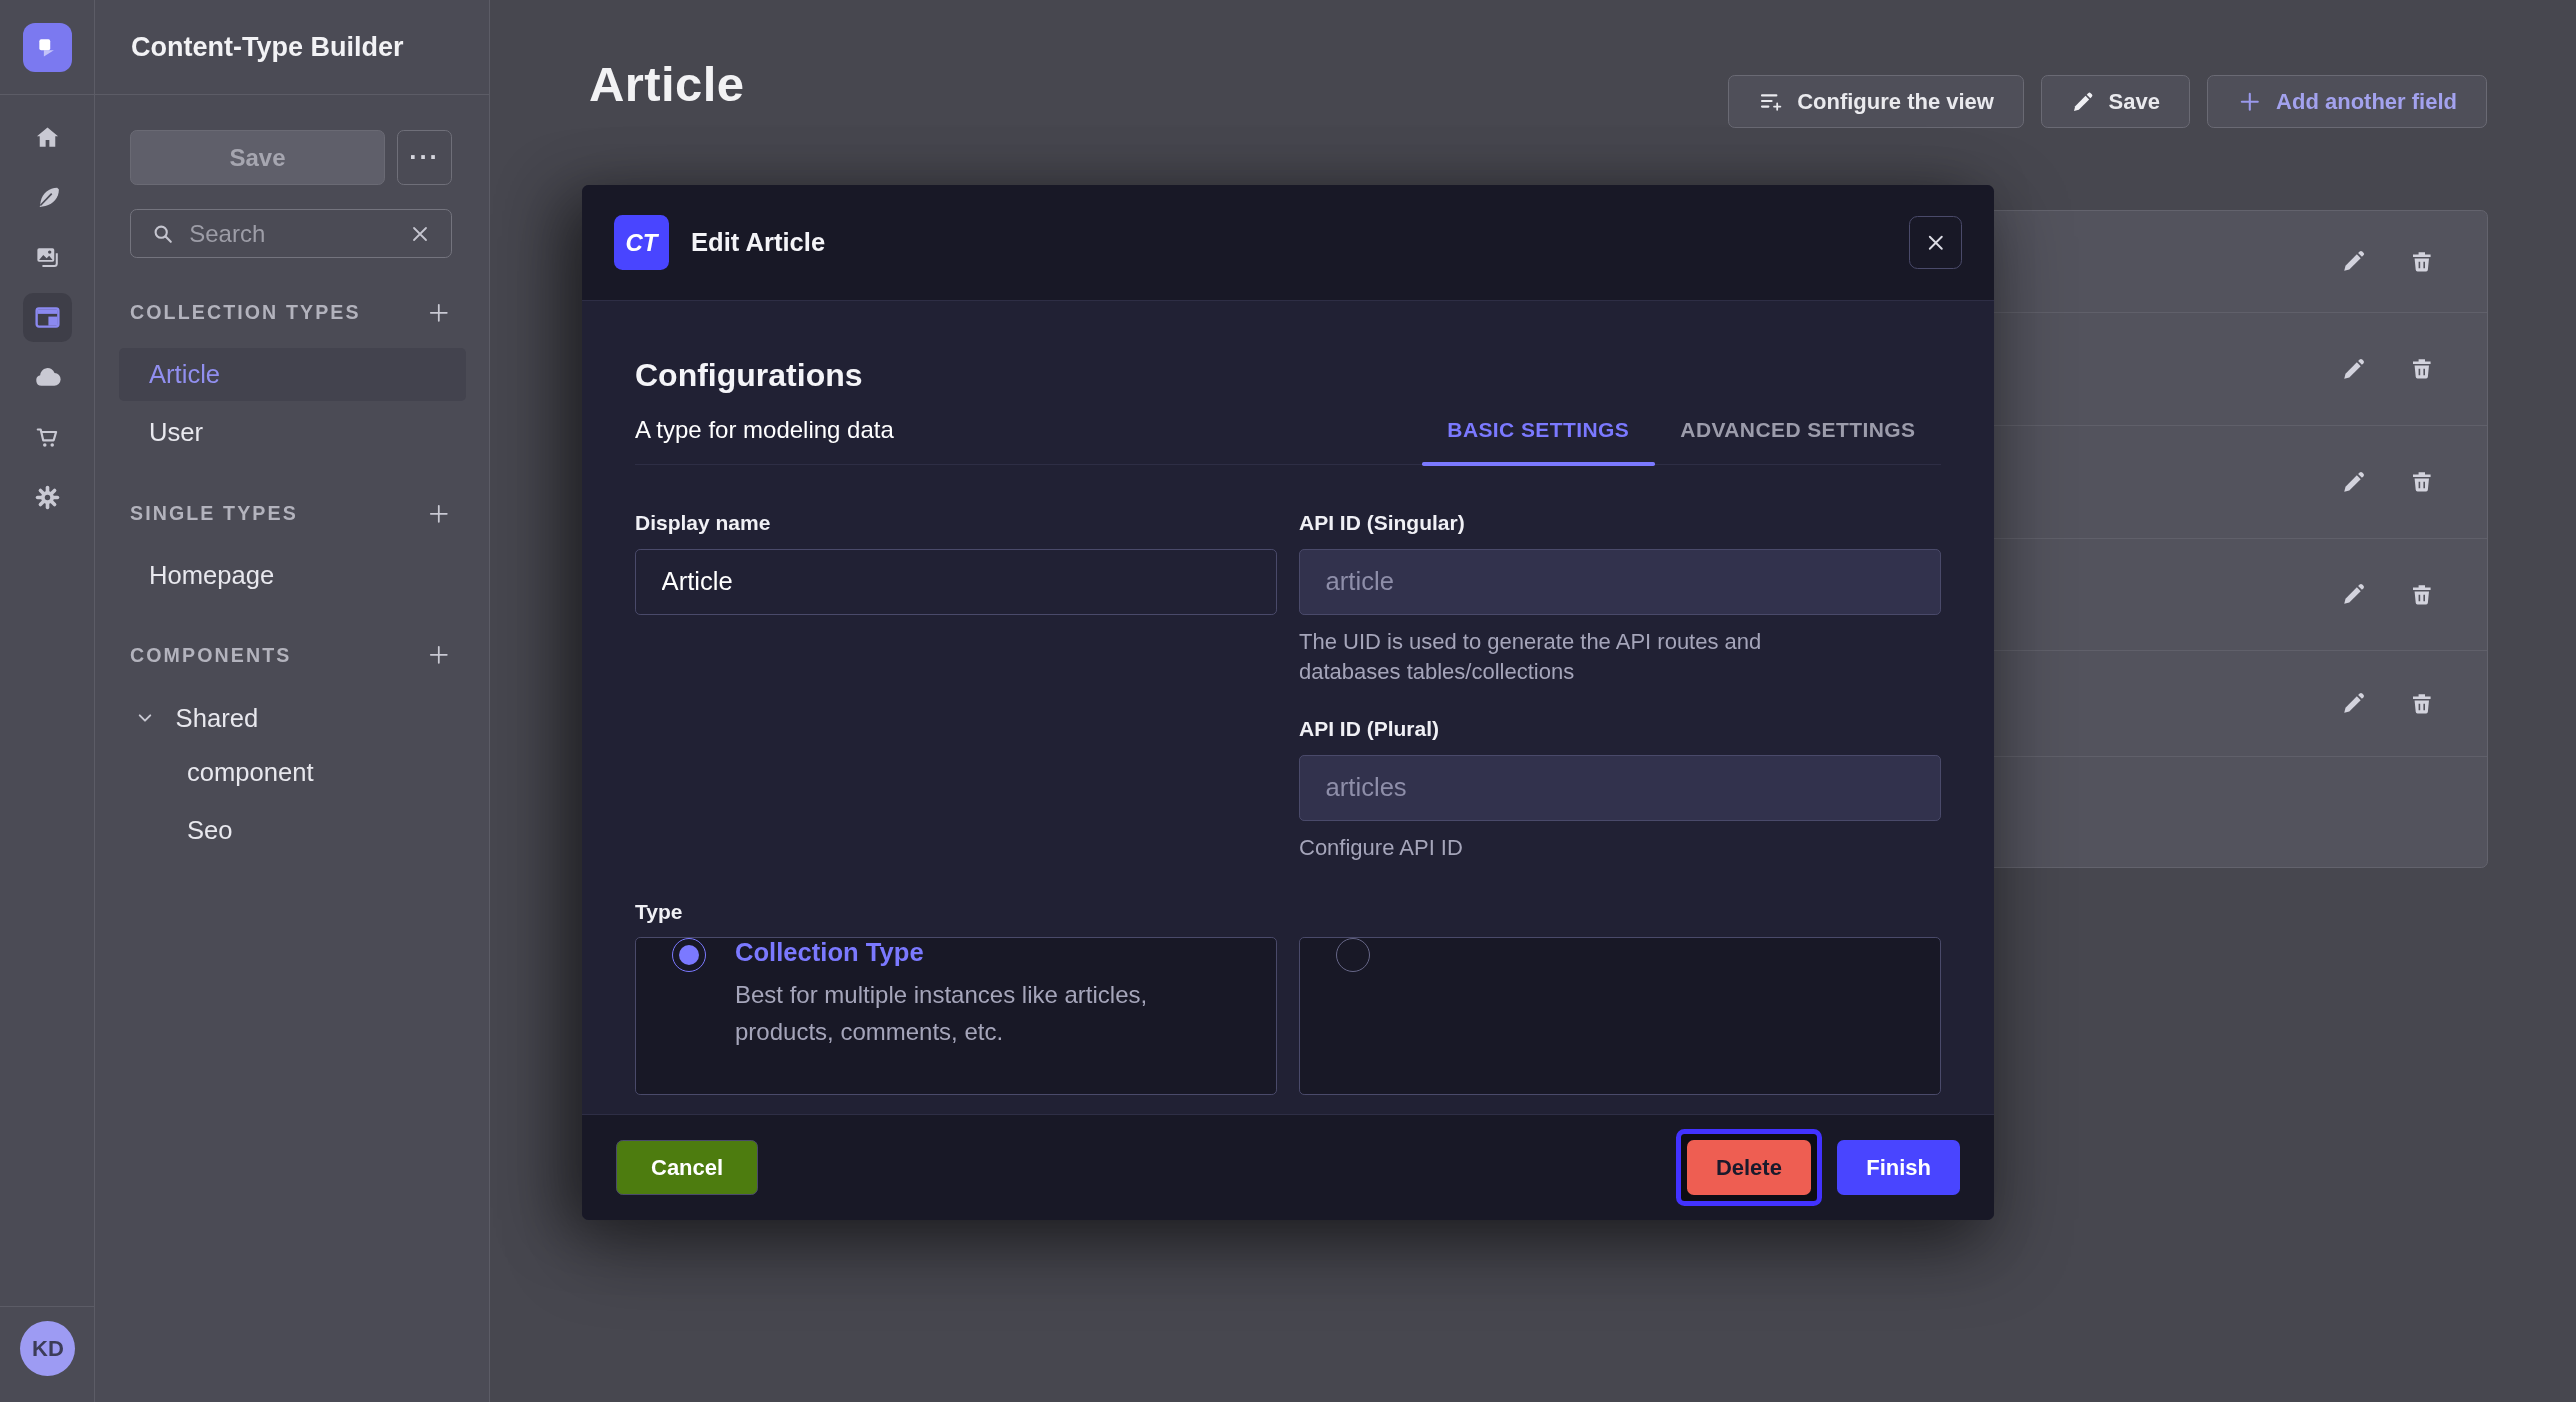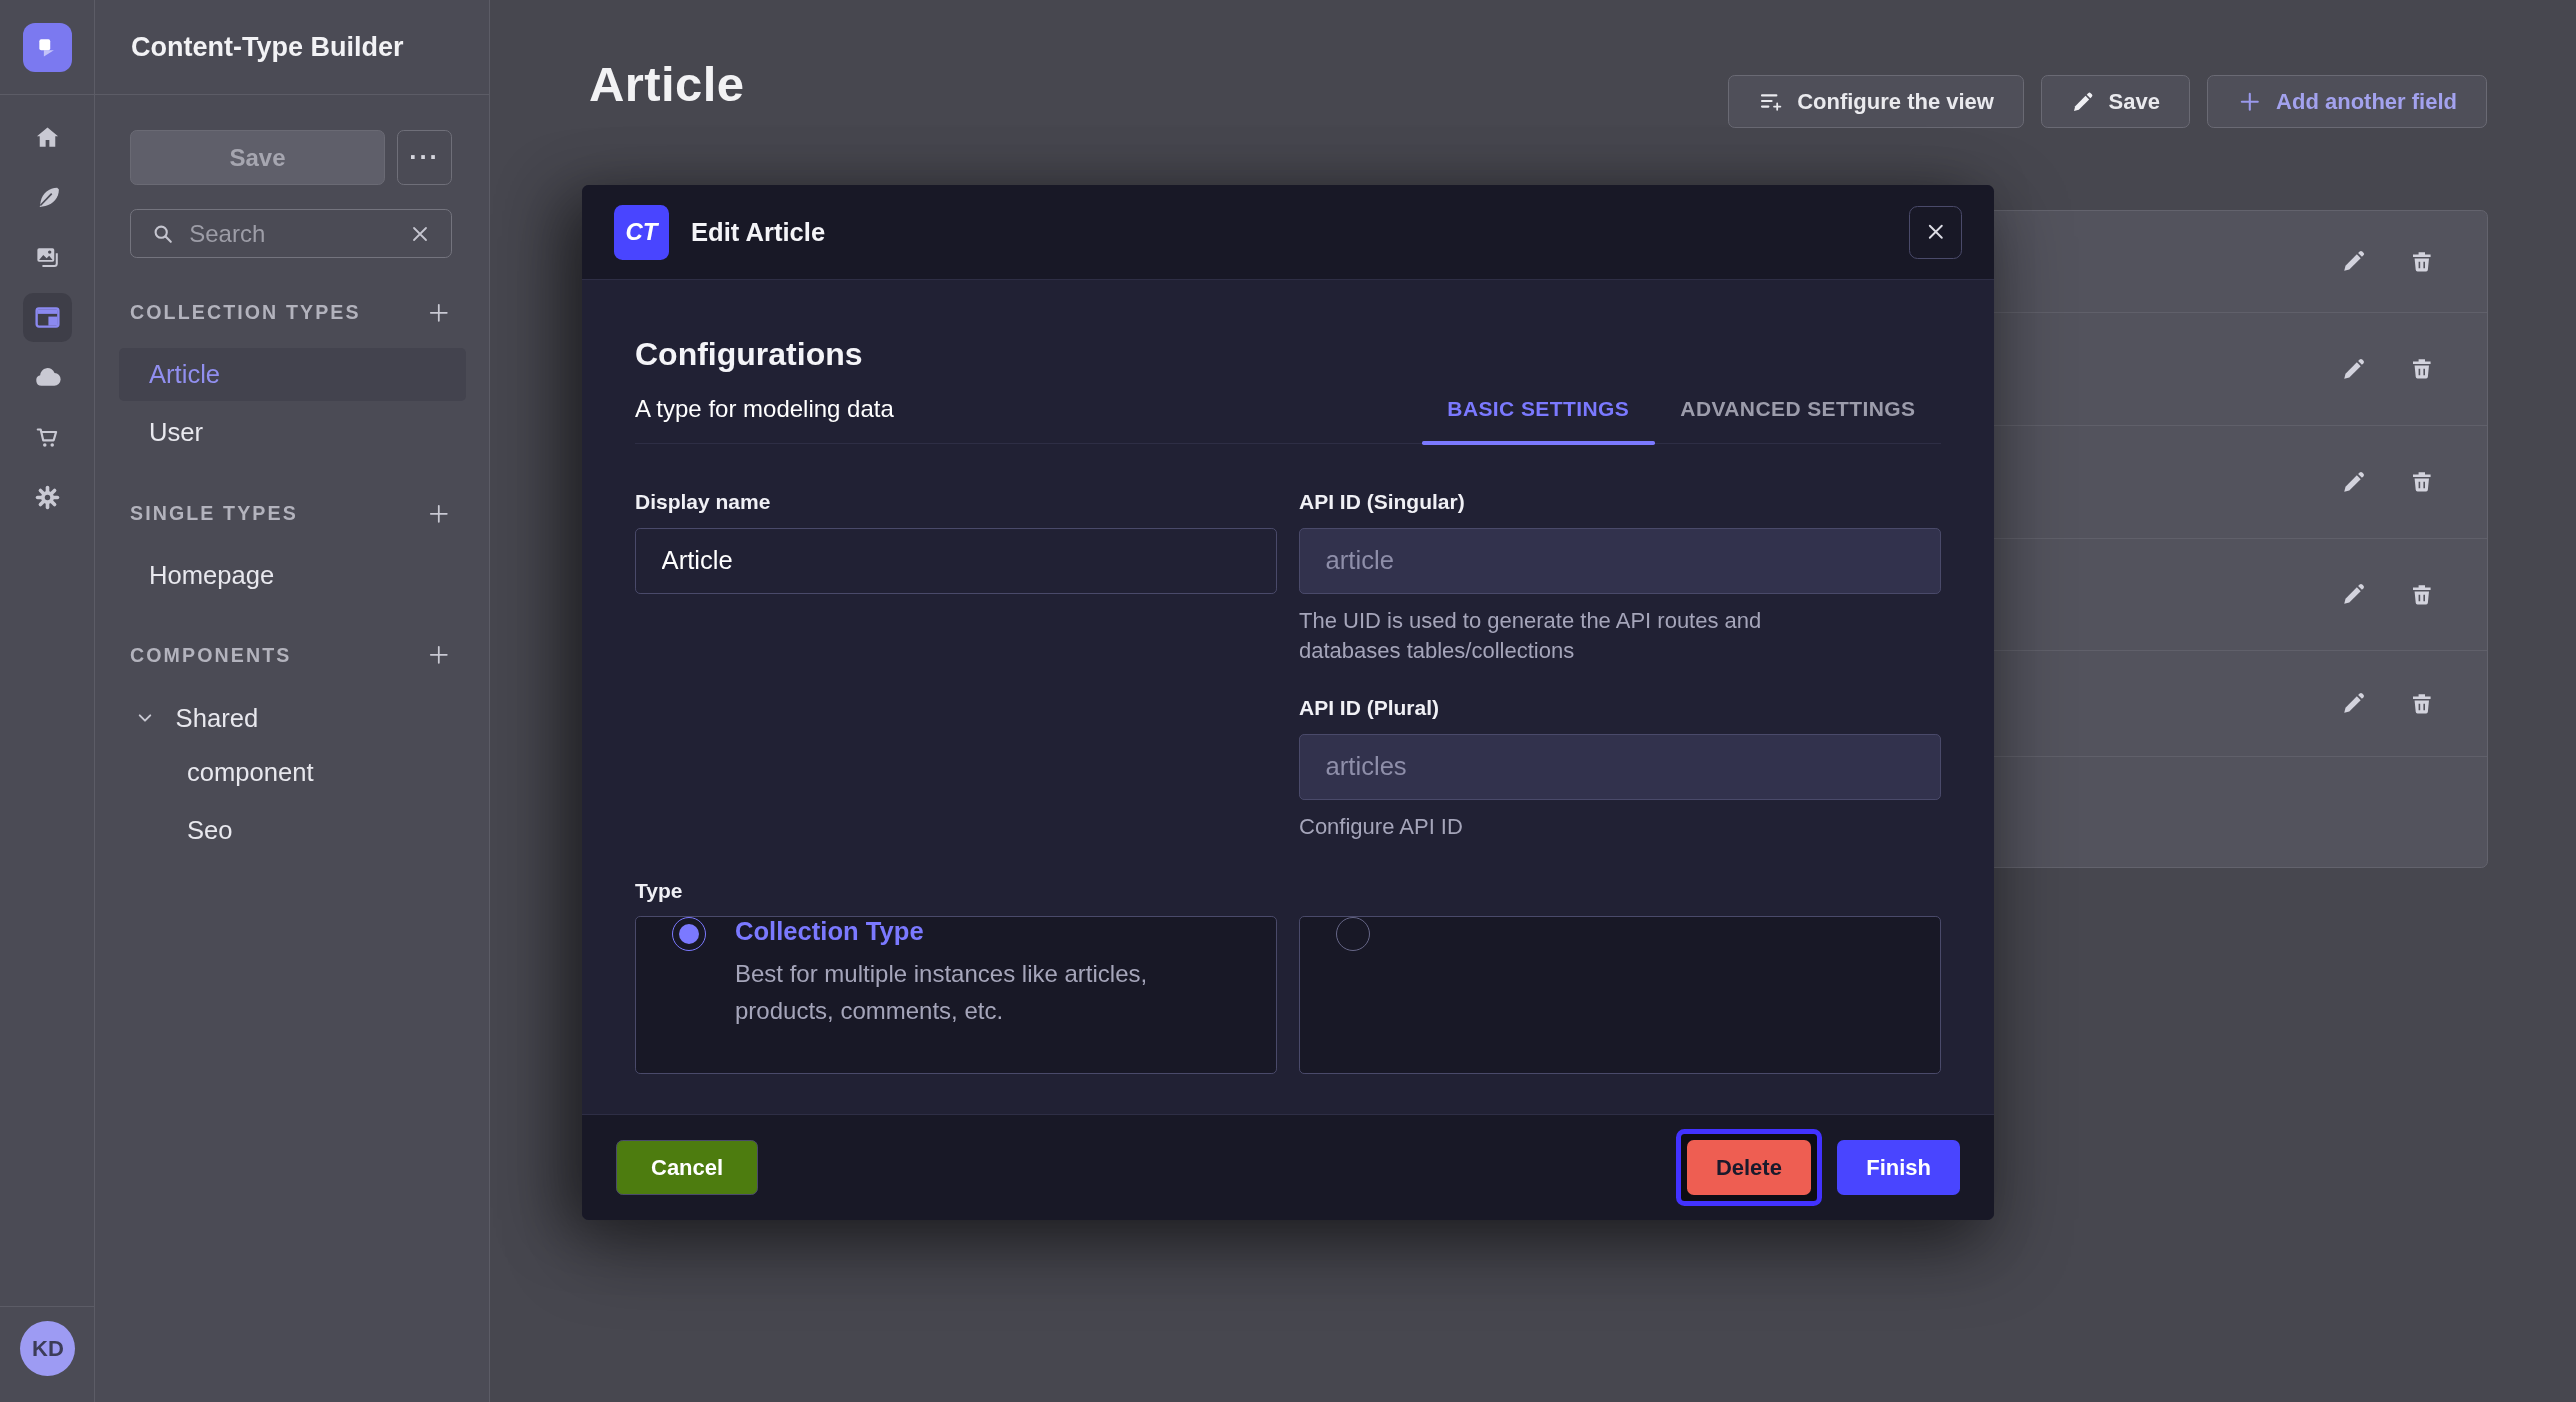--- a/index.html
+++ b/index.html
@@ -44,21 +44,21 @@
   .hbtn.add { color:#a3a2ee; }
 
   
   .fields-table { position:absolute; left:90px; top:210px; width:1906px; height:658px; background:#53535d; border:0.9px solid #63636d; border-radius:6.8px; display:flex; flex-direction:column; }
   .ft-row { border-bottom:0.9px solid #60606a; display:flex; align-items:center; justify-content:flex-end; gap:39px; padding-right:51px; }
   .ft-row .icon-btn { width:29px; height:29px; display:flex; align-items:center; justify-content:center; cursor:pointer; }
   .ft-footer { flex:1; }
 
   
   .modal { position:absolute; left:582px; top:185px; width:1412px; height:1035px; background:#212134; border-radius:6.8px; z-index:10; display:flex; flex-direction:column; box-shadow:-25.6px 8.5px 60px rgba(0,0,0,.35), 0 25.6px 77px rgba(0,0,0,.4); overflow:hidden; }
-  .modal-header { height:95px; flex:none; background:#181826; border-bottom:0.9px solid #2e2e45; display:flex; align-items:center; padding:0 32px; }
+  .modal-header { height:116px; flex:none; background:#181826; border-bottom:0.9px solid #2e2e45; display:flex; align-items:center; padding:0 32px; }
   .ct-badge { width:55px; height:55px; border-radius:8.5px; background:#4945ff; color:#fff; font-size:24px; font-weight:700; font-style:italic; display:flex; align-items:center; justify-content:center; }
   .modal-title { margin-left:22px; color:#f4f4f8; font-size:25.6px; font-weight:600; }
   .close-btn { margin-left:auto; width:53px; height:53px; border-radius:8.5px; border:0.9px solid #4a4a6a; background:transparent; display:flex; align-items:center; justify-content:center; cursor:pointer; }
 
   .modal-body { flex:1; padding:56px 53px 0 53px; }
   .section-head { display:flex; justify-content:space-between; border-bottom:0.9px solid #2e2e45; }
   .section-titles { padding-bottom:20.4px; }
   .section-title { color:#f4f4f8; font-size:32px; font-weight:600; }
   .section-subtitle { color:#ffffff; font-size:24px; margin-top:22px; }
   .tabs { display:flex; align-self:flex-end; }

